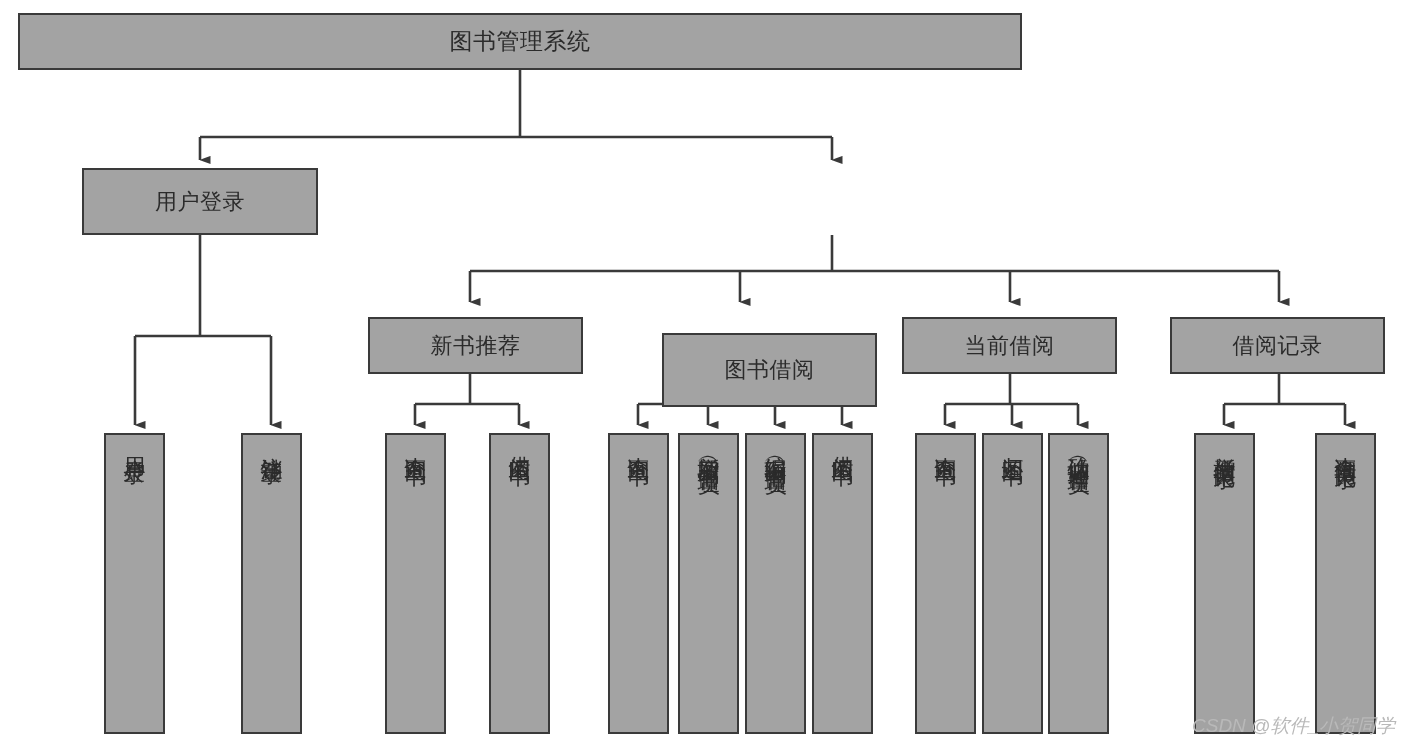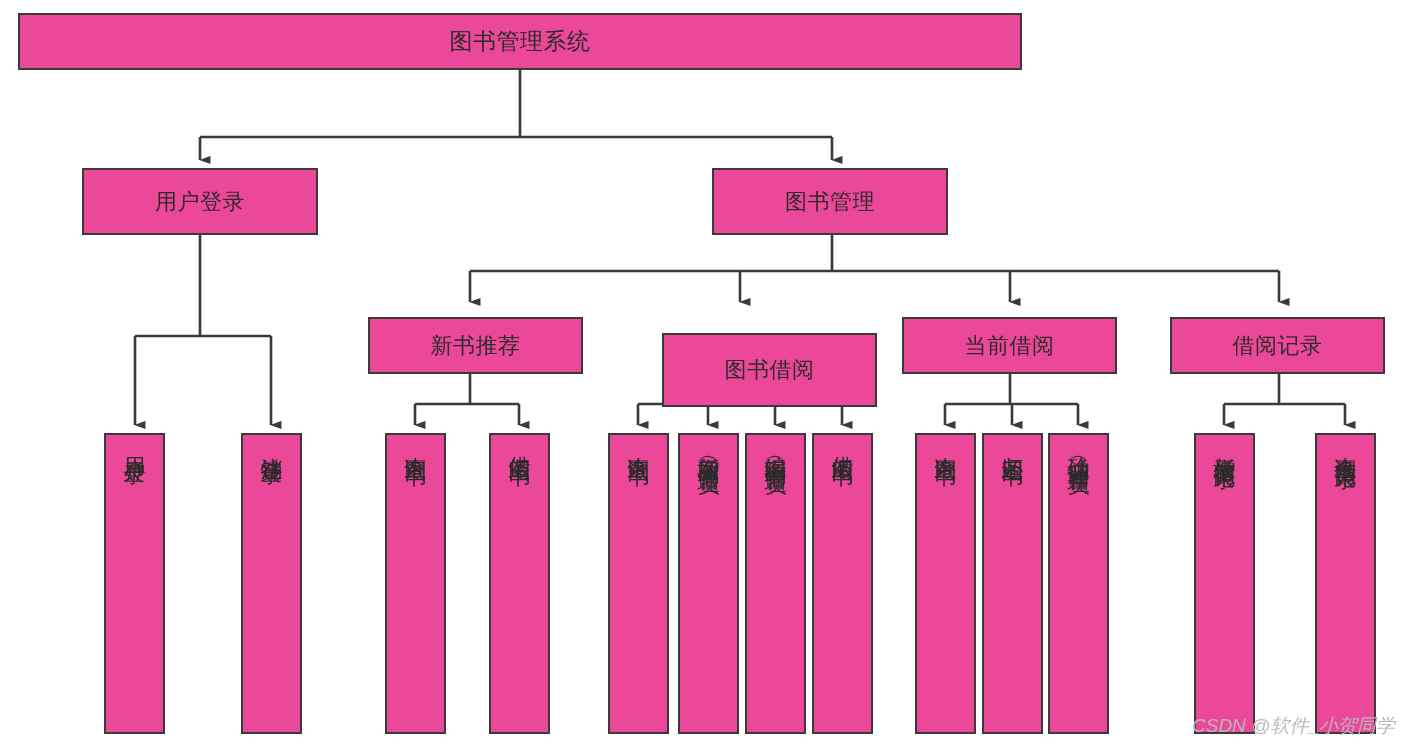--- a/index.html
+++ b/index.html
@@ -22,21 +22,21 @@
     position: absolute;
     left: 0;
     top: 0;
     width: 1405px;
     height: 747px;
     pointer-events: none;
   }
   .node {
     position: absolute;
     box-sizing: border-box;
-    background: #ec4899;
+    background: #a3a3a3;
     border: 2.2px solid #3a3a3a;
     display: flex;
     align-items: center;
     justify-content: center;
     color: #2b2b2b;
     z-index: 2;
   }
   .node-label {
     display: block;
     text-align: center;
@@ -130,23 +130,20 @@
     </g>
   </svg>
 
   <div class="node horiz root" style="left:18px; top:13px; width:1004px; height:57px;">
     <span class="node-label">图书管理系统</span>
   </div>
 
   <div class="node horiz" style="left:82px; top:168px; width:236px; height:67px;">
     <span class="node-label">用户登录</span>
   </div>
-  <div class="node horiz" style="left:712px; top:168px; width:236px; height:67px;">
-    <span class="node-label">图书管理</span>
-  </div>
 
   <div class="node horiz" style="left:368px; top:317px; width:215px; height:57px;">
     <span class="node-label">新书推荐</span>
   </div>
   <div class="node horiz" style="left:662px; top:317px; width:215px; height:74px;margin-top:16px;">
     <span class="node-label">图书借阅</span>
   </div>
   <div class="node horiz" style="left:902px; top:317px; width:215px; height:57px;">
     <span class="node-label">当前借阅</span>
   </div>

